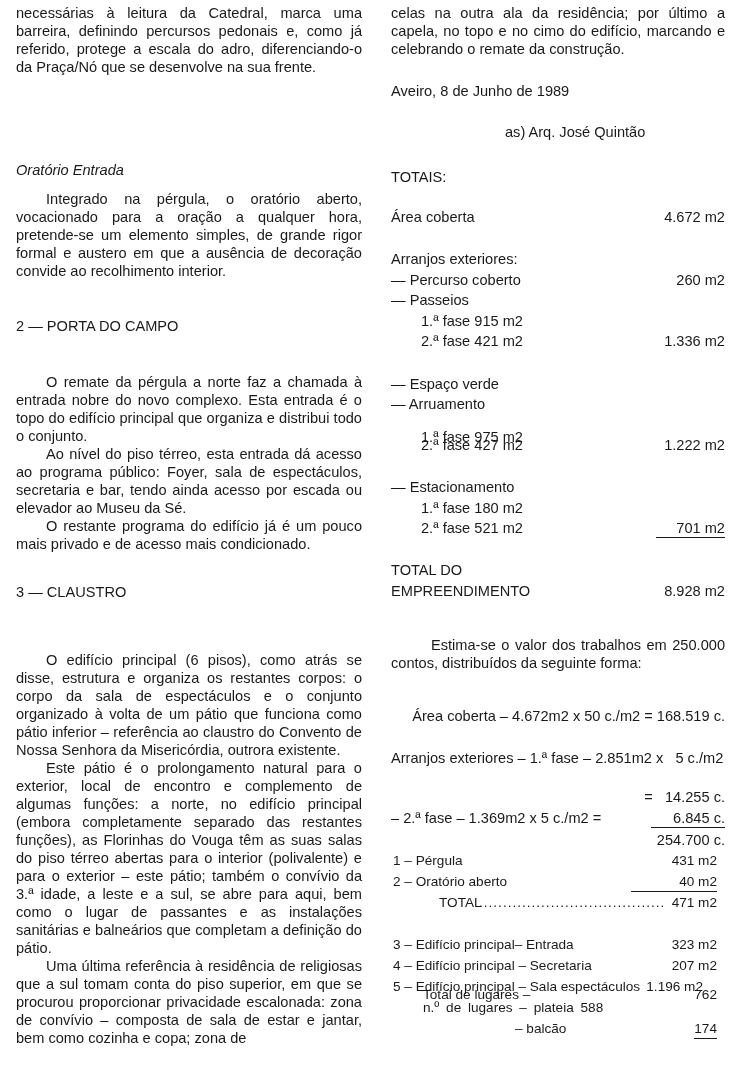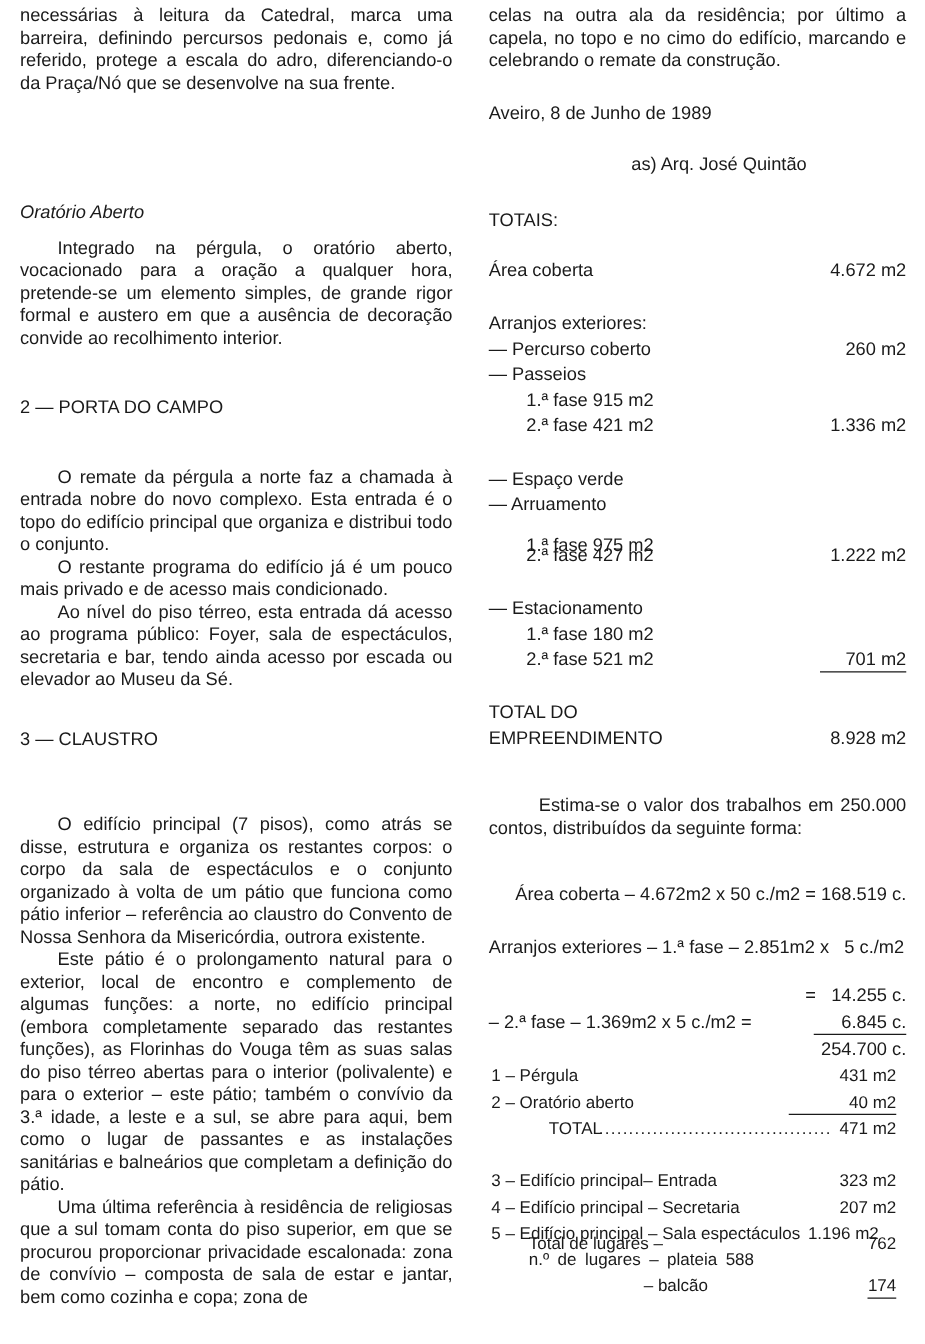--- a/index.html
+++ b/index.html
@@ -26,38 +26,38 @@
   .dots { position: absolute; left: 88px; right: 60px; overflow: hidden; letter-spacing: 1px; }
 </style>
 </head>
 <body>
 
 <div class="col left">
   <div class="abs" style="top:4px;">
     <p>necessárias à leitura da Catedral, marca uma barreira, definindo percursos pedonais e, como já referido, protege a escala do adro, diferenciando-o da Praça/Nó que se desenvolve na sua frente.</p>
   </div>
 
-  <div class="abs ital" style="top:161px;">Oratório Aberto</div>
+  <div class="abs ital" style="top:161px;">Oratório Entrada</div>
 
   <div class="abs" style="top:190px;">
     <p class="indent">Integrado na pérgula, o oratório aberto, vocacionado para a oração a qualquer hora, pretende-se um elemento simples, de grande rigor formal e austero em que a ausência de decoração convide ao recolhimento interior.</p>
   </div>
 
   <div class="abs" style="top:317px;">2 — PORTA DO CAMPO</div>
 
   <div class="abs" style="top:373px;">
     <p class="indent">O remate da pérgula a norte faz a chamada à entrada nobre do novo complexo. Esta entrada é o topo do edifício principal que organiza e distribui todo o conjunto.</p>
+    <p class="indent">Ao nível do piso térreo, esta entrada dá acesso ao programa público: Foyer, sala de espectáculos, secretaria e bar, tendo ainda acesso por escada ou elevador ao Museu da Sé.</p>
     <p class="indent">O restante programa do edifício já é um pouco mais privado e de acesso mais condicionado.</p>
-    <p class="indent">Ao nível do piso térreo, esta entrada dá acesso ao programa público: Foyer, sala de espectáculos, secretaria e bar, tendo ainda acesso por escada ou elevador ao Museu da Sé.</p>
   </div>
 
   <div class="abs" style="top:583px;">3 — CLAUSTRO</div>
 
   <div class="abs" style="top:651px;">
-    <p class="indent">O edifício principal (7 pisos), como atrás se disse, estrutura e organiza os restantes corpos: o corpo da sala de espectáculos e o conjunto organizado à volta de um pátio que funciona como pátio inferior – referência ao claustro do Convento de Nossa Senhora da Misericórdia, outrora existente.</p>
+    <p class="indent">O edifício principal (6 pisos), como atrás se disse, estrutura e organiza os restantes corpos: o corpo da sala de espectáculos e o conjunto organizado à volta de um pátio que funciona como pátio inferior – referência ao claustro do Convento de Nossa Senhora da Misericórdia, outrora existente.</p>
     <p class="indent">Este pátio é o prolongamento natural para o exterior, local de encontro e complemento de algumas funções: a norte, no edifício principal (embora completamente separado das restantes funções), as Florinhas do Vouga têm as suas salas do piso térreo abertas para o interior (polivalente) e para o exterior – este pátio; também o convívio da 3.ª idade, a leste e a sul, se abre para aqui, bem como o lugar de passantes e as instalações sanitárias e balneários que completam a definição do pátio.</p>
     <p class="indent">Uma última referência à residência de religiosas que a sul tomam conta do piso superior, em que se procurou proporcionar privacidade escalonada: zona de convívio – composta de sala de estar e jantar, bem como cozinha e copa; zona de</p>
   </div>
 </div>
 
 <div class="col right">
   <div class="abs" style="top:4px;">
     <p>celas na outra ala da residência; por último a capela, no topo e no cimo do edifício, marcando e celebrando o remate da construção.</p>
   </div>
 

